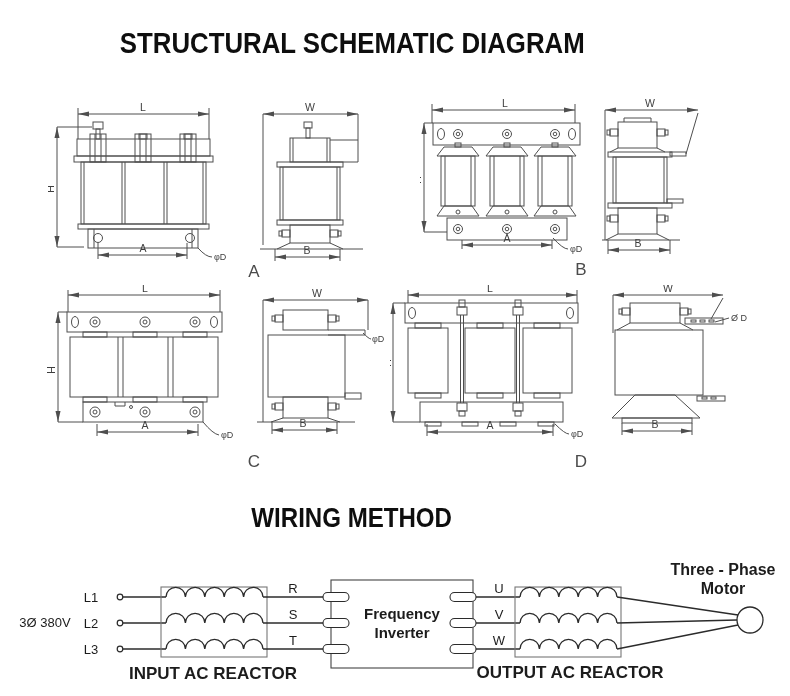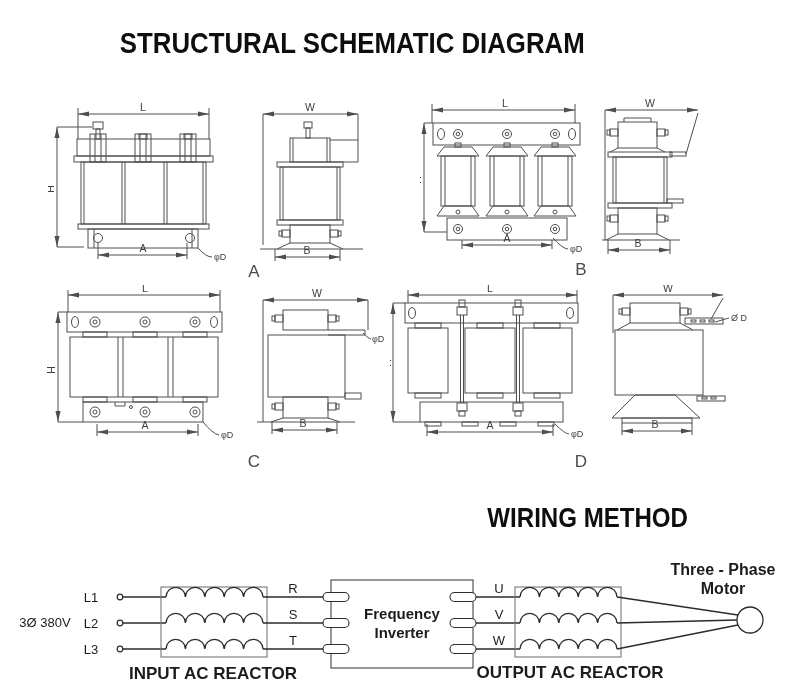--- a/index.html
+++ b/index.html
@@ -2,21 +2,21 @@
 <html><head>
 <meta charset="utf-8">
 <style>
   html,body{margin:0;padding:0;background:#fff;}
   #canvas{position:relative;width:790px;height:696px;background:#fff;overflow:hidden;
           font-family:"Liberation Sans",sans-serif;}
   .main-title{position:absolute;left:0;width:704px;text-align:center;margin:0;
               color:#0e0e0e;font-weight:bold;white-space:nowrap;}
   .main-title .squeeze{display:inline-block;transform:scaleX(0.86);}
   #structural-title{top:26px;font-size:30px;}
-  #wiring-title{top:502px;font-size:28px;text-align:right;}
+  #wiring-title{top:502px;font-size:28px;}
   .view-label{position:absolute;width:20px;text-align:center;font-size:17px;color:#4b4b4b;}
   svg.draw{position:absolute;}
   .draw line,.draw rect,.draw path,.draw circle,.draw ellipse,.draw polygon,.draw polyline{
       stroke:#4e4e4e;fill:none;stroke-width:1;}
   .draw text{fill:#3e3e3e;stroke:none;font-family:"Liberation Sans",sans-serif;
       font-size:10.5px;text-anchor:middle;}
   .draw text.phid{font-size:9px;text-anchor:start;}
   #svg-wiring{position:absolute;left:0;top:555px;}
   .wiring line,.wiring path,.wiring circle,.wiring rect{stroke:#2b2b2b;fill:none;stroke-width:1.3;}
   .wiring rect.rbox{stroke:#777;stroke-width:1.1;}

